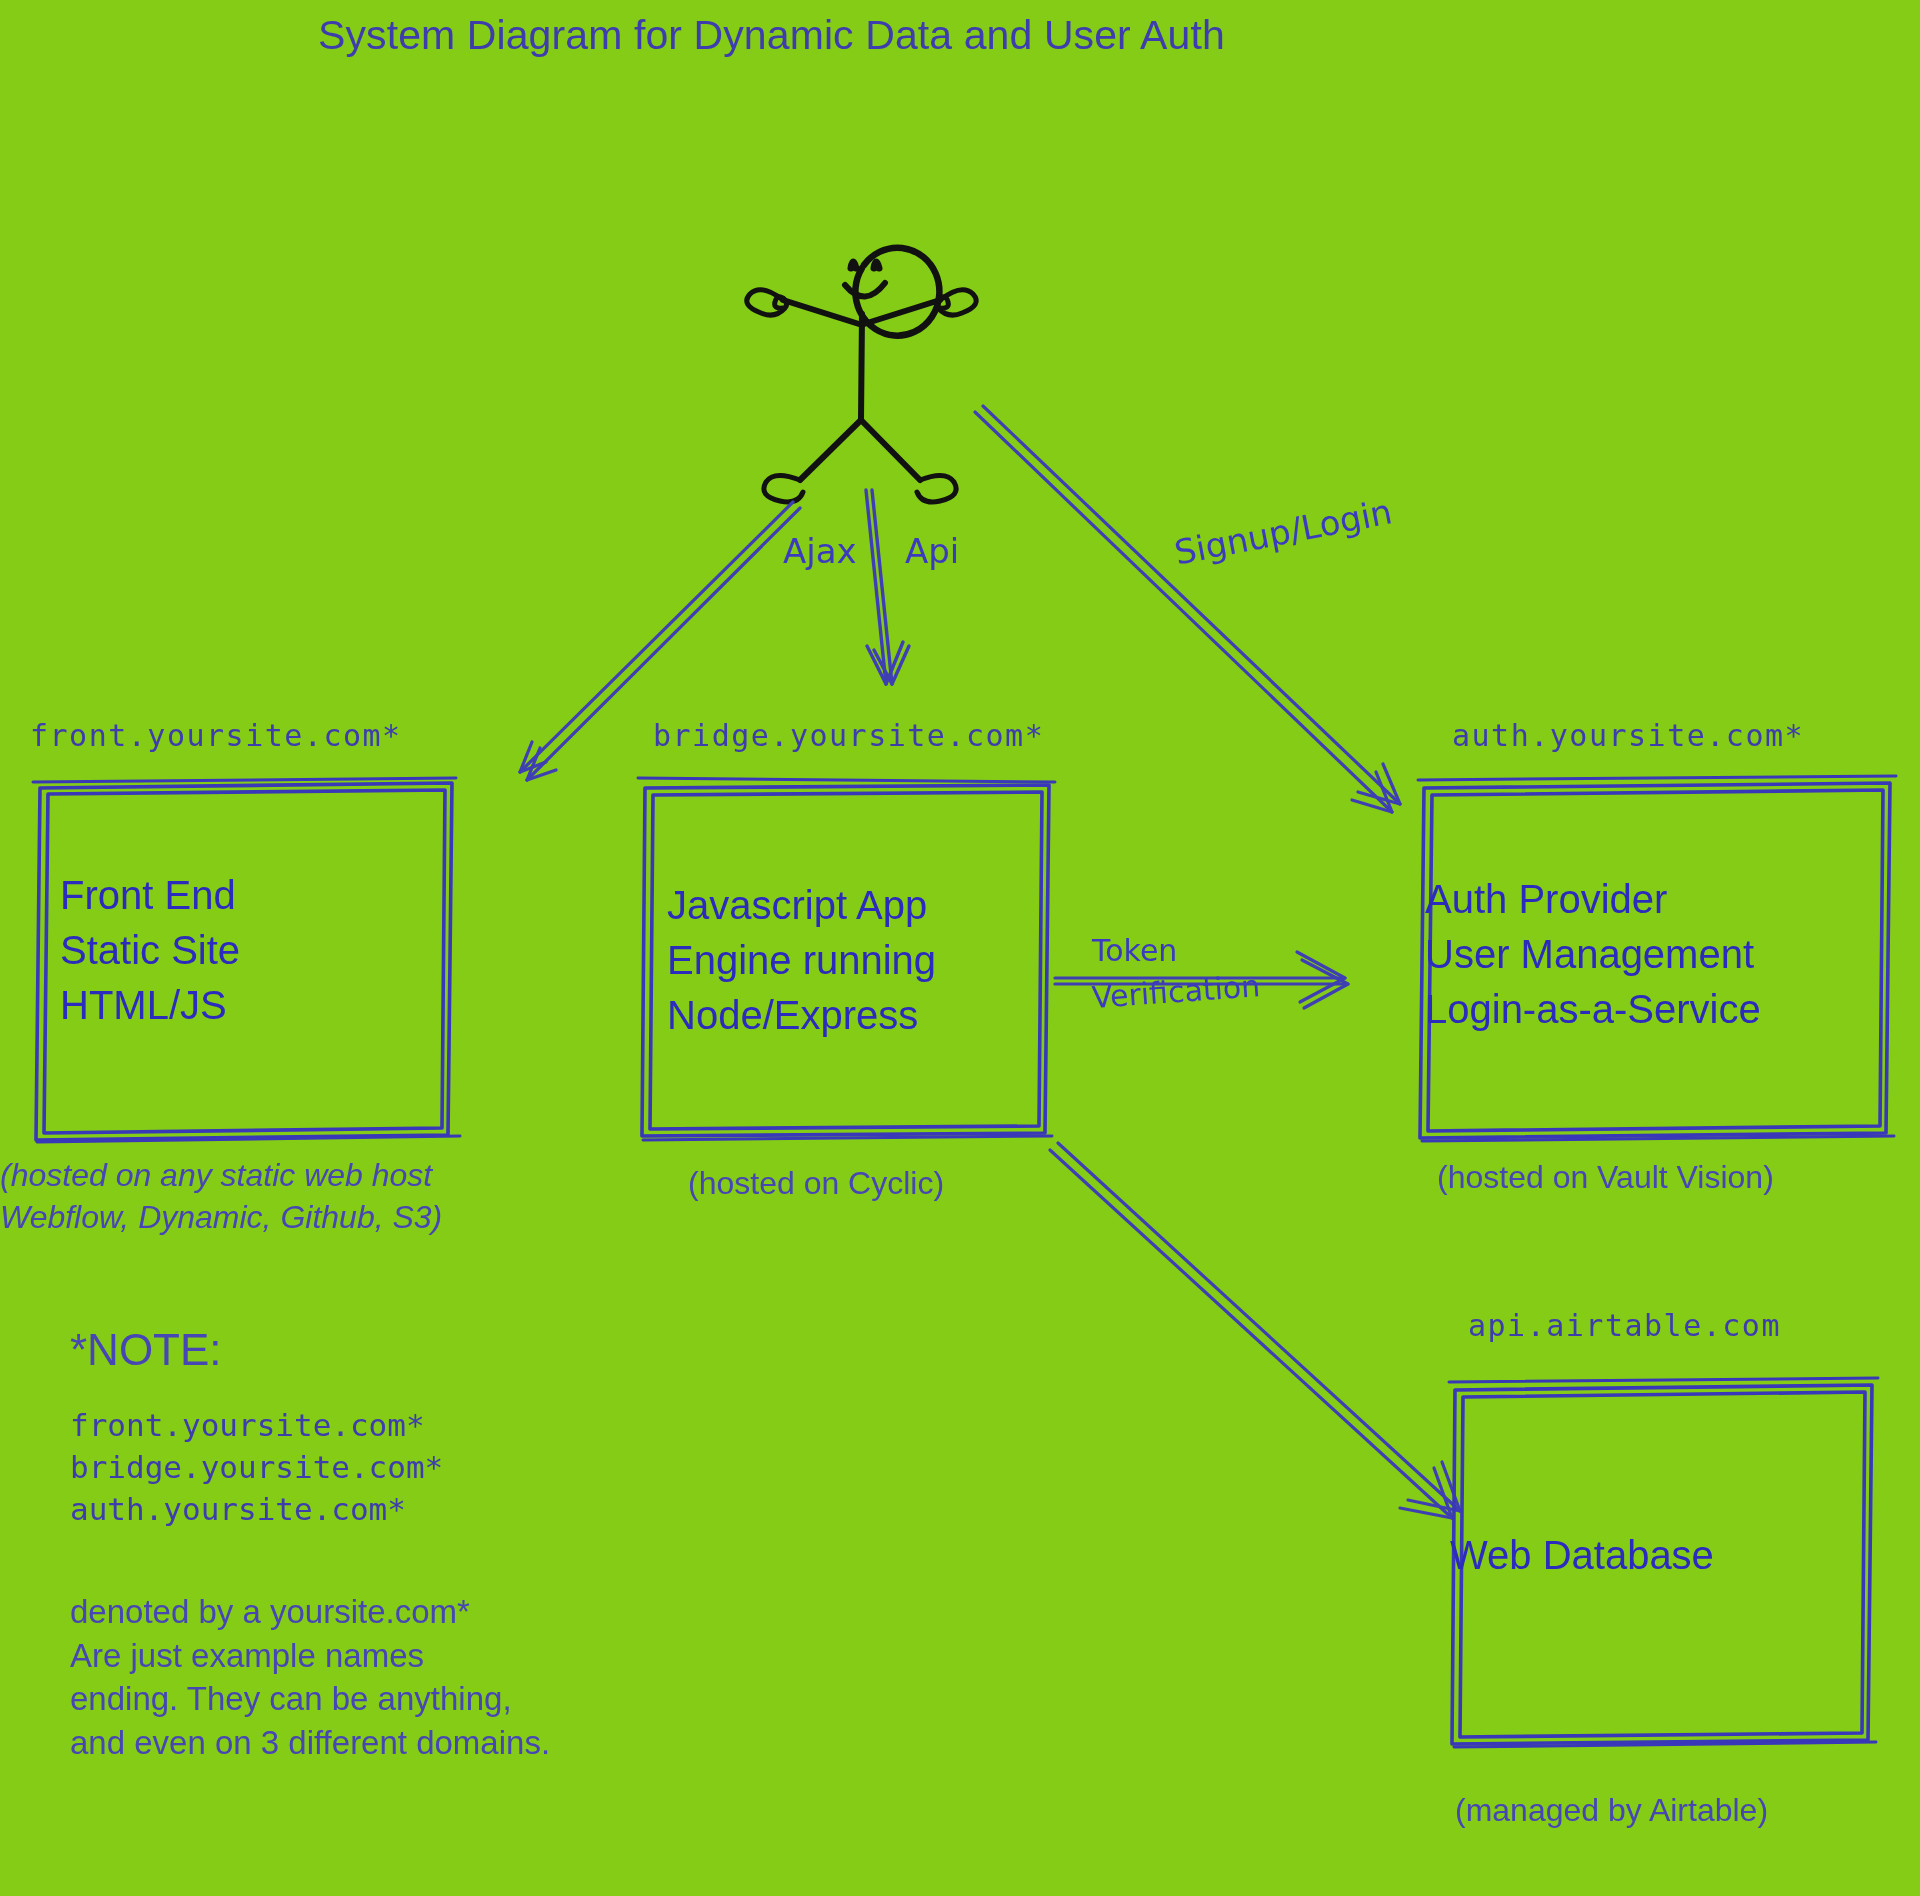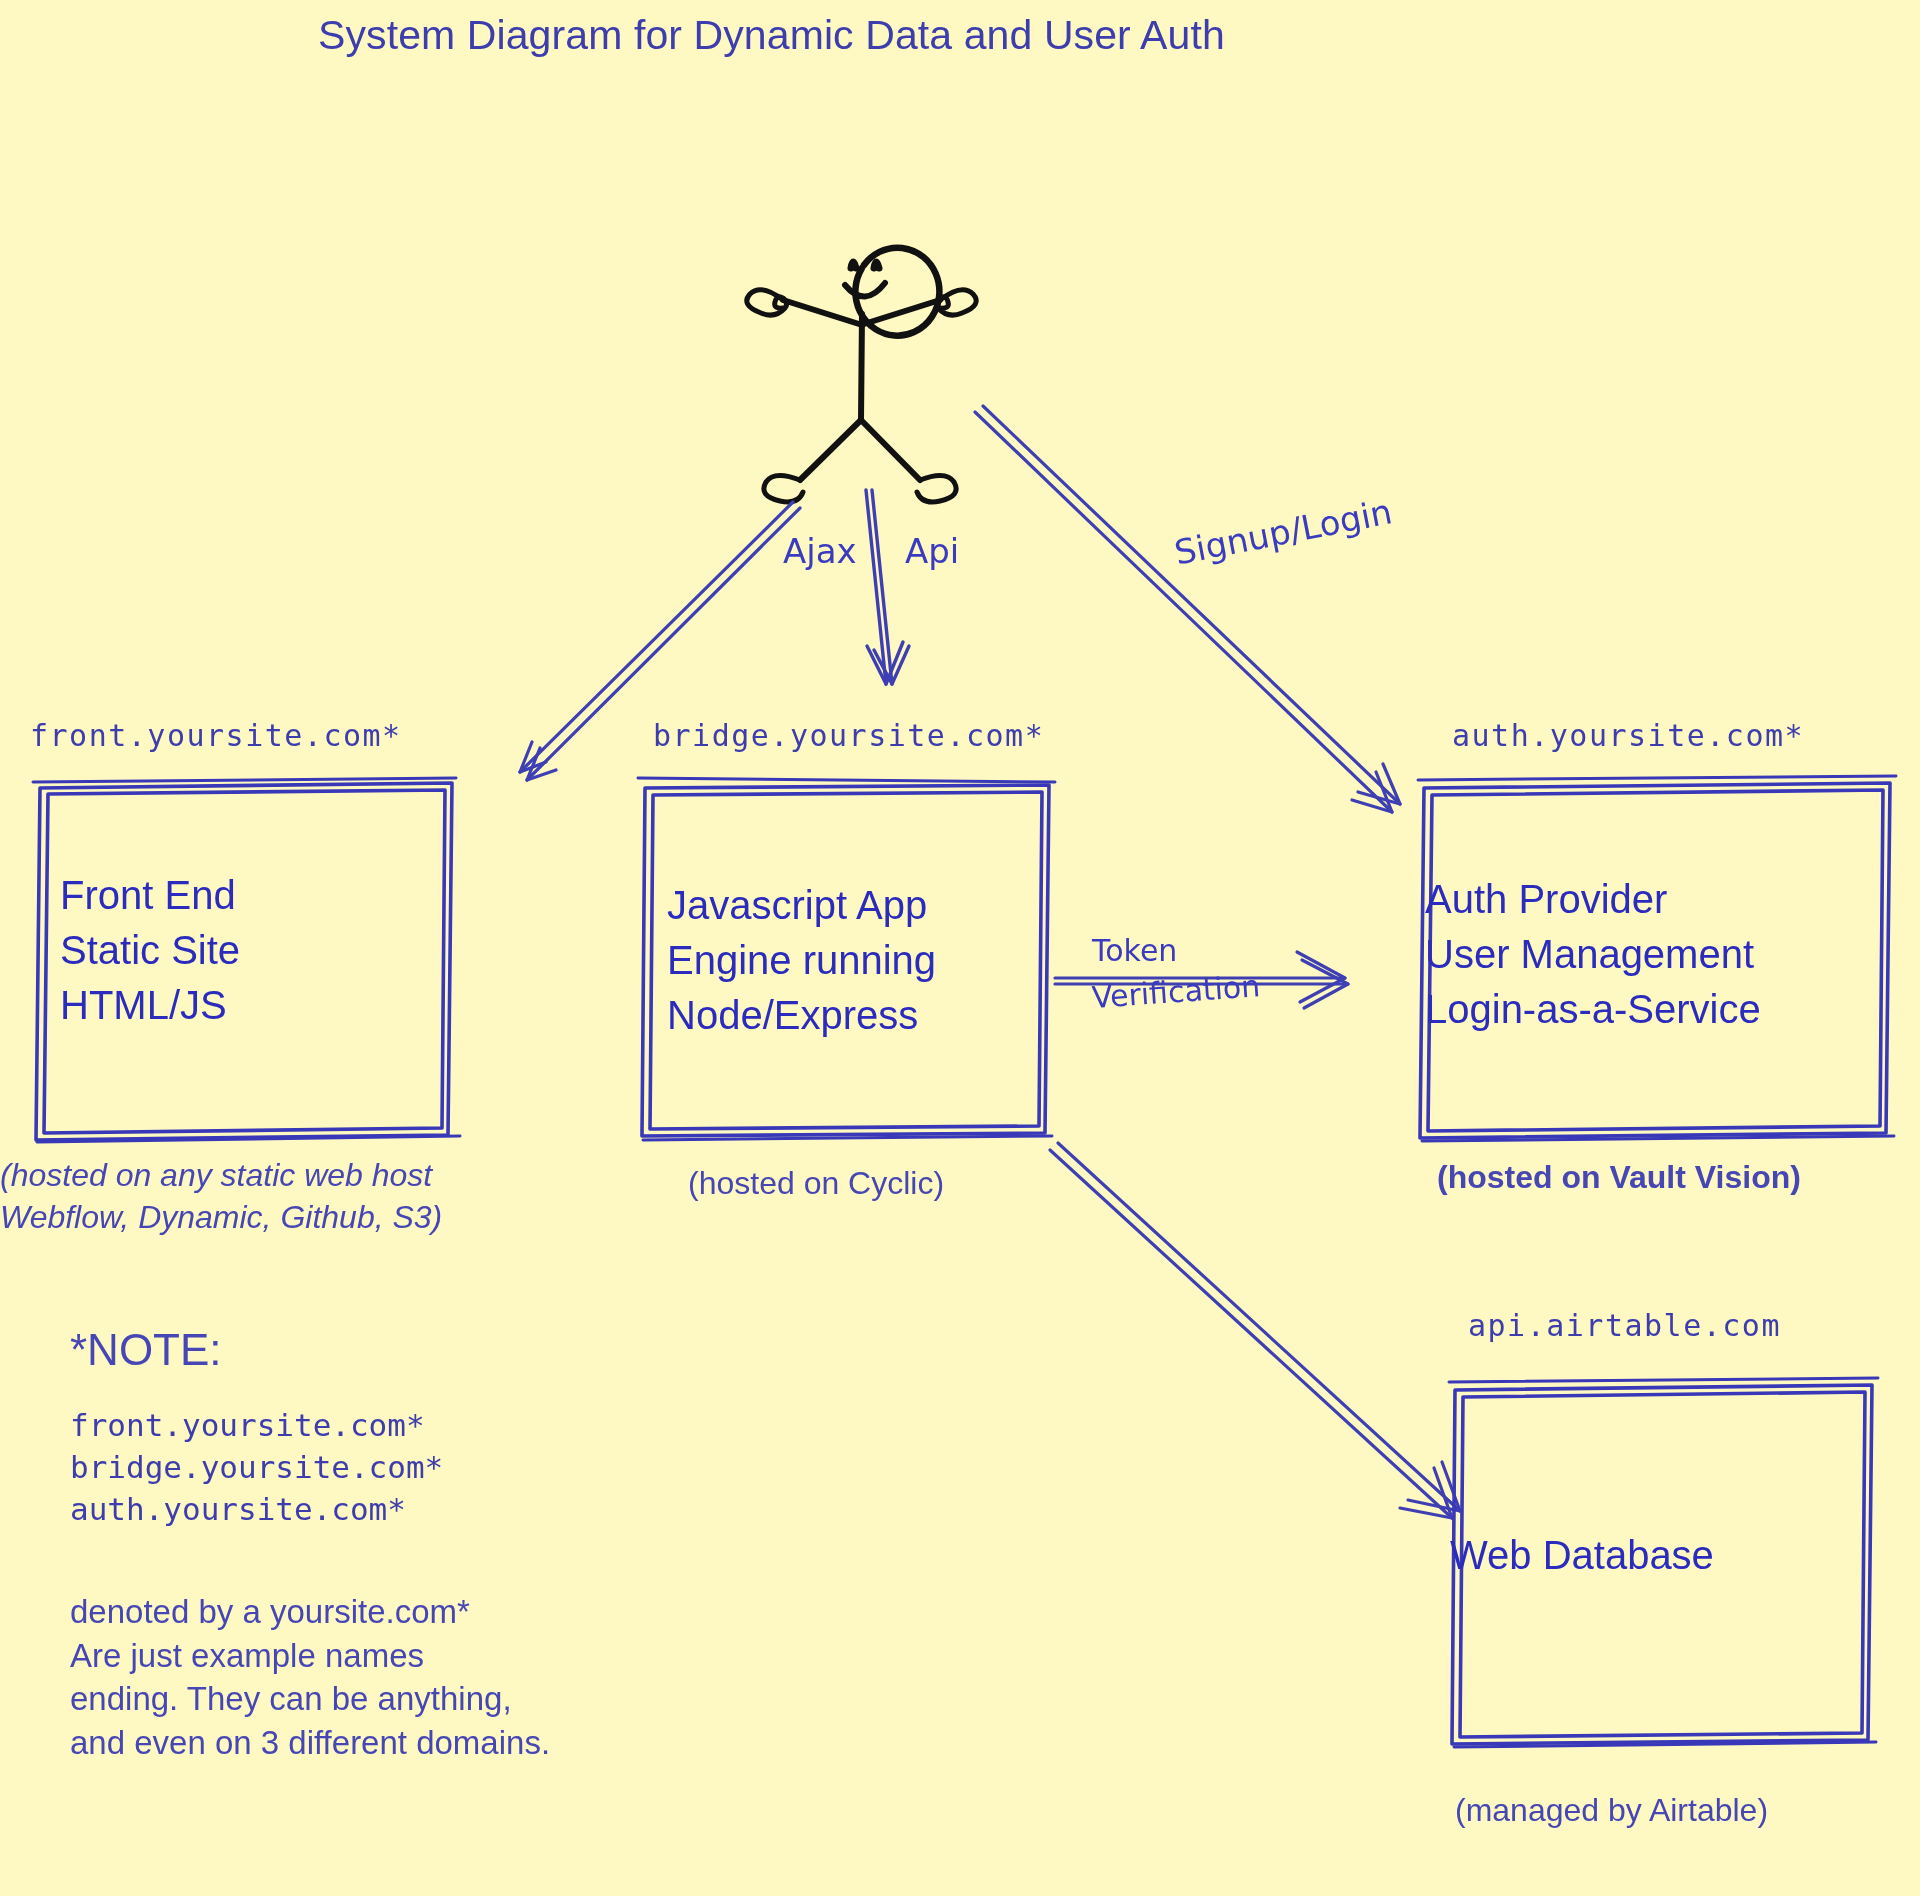--- a/index.html
+++ b/index.html
@@ -4,21 +4,21 @@
 <style>
   html, body {
     margin: 0;
     padding: 0;
     background: #ffffff;
   }
   #canvas {
     position: relative;
     width: 1920px;
     height: 1896px;
-    background: #fef9c3;
+    background: #84cc16;
     font-family: "Liberation Sans", sans-serif;
     overflow: hidden;
   }
 
   
   #title {
     position: absolute;
     left: 318px;
     top: 8px;
     width: 1100px;
@@ -85,21 +85,21 @@
     position: absolute;
     font-family: "Liberation Sans", sans-serif;
     font-size: 32px;
     color: #4646b4;
     line-height: 1.3;
     white-space: nowrap;
   }
   .caption .l { display: block; }
   #cap-front  { left: 0px;    top: 1155px; font-style: italic; }
   #cap-bridge { left: 688px;  top: 1163px; }
-  #cap-auth   { left: 1437px; top: 1157px; font-weight: bold; }
+  #cap-auth   { left: 1437px; top: 1157px; }
   #cap-db     { left: 1455px; top: 1790px; }
 
   
   #note-title {
     position: absolute;
     left: 70px; top: 1325px;
     font-family: "Liberation Sans", sans-serif;
     font-size: 44px;
     color: #4646b4;
   }

